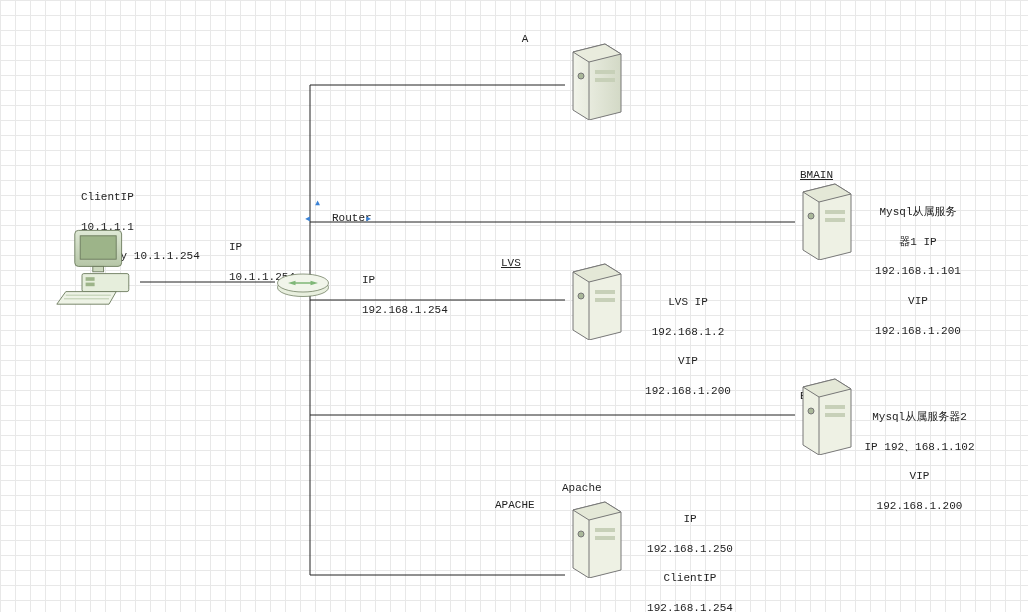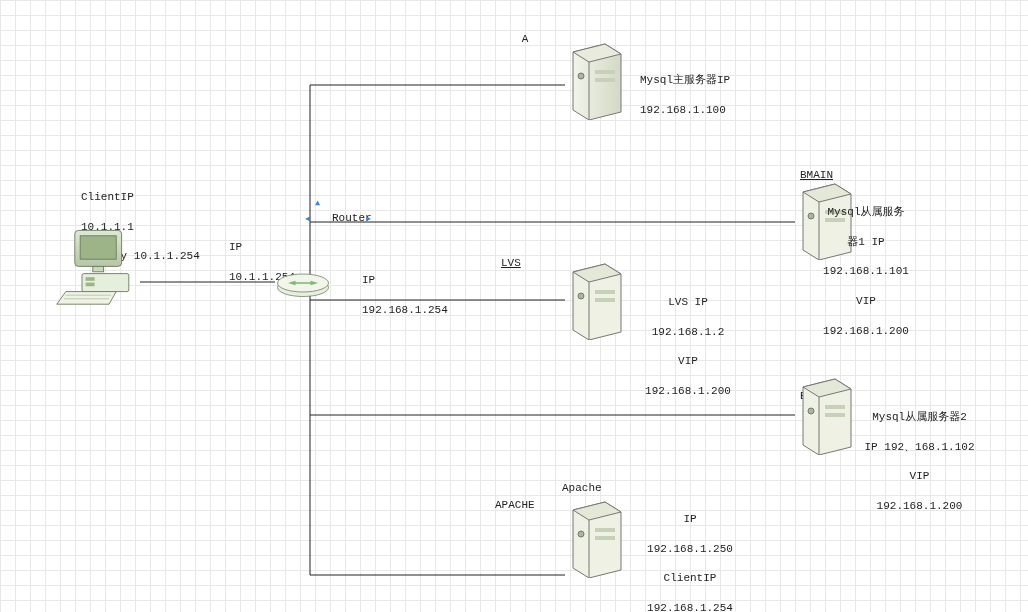--- a/index.html
+++ b/index.html
@@ -135,37 +135,33 @@
           </linearGradient>
         </defs>
       <polygon points="8,12 40,4 56,14 56,72 24,80 8,70" fill="url(#g1)" stroke="#777"></polygon>
       <polygon points="8,12 40,4 56,14 24,22" fill="#e9ecdd" stroke="#777"></polygon>
       <line x1="24" y1="22" x2="24" y2="80" stroke="#777"></line>
       <circle cx="16" cy="36" r="3" fill="#aab89a" stroke="#777"></circle>
       <rect x="30" y="30" width="20" height="4" fill="#c7d0b8"></rect>
       <rect x="30" y="38" width="20" height="4" fill="#c7d0b8"></rect>
     </svg>
   </div>
-  <div class="label" style="left:640px; top:58px;">
-    <div>Mysql主服务器IP</div>
-    <div>192.168.1.100</div>
-  </div>
 
   <div class="label" style="left:800px; top:168px;text-decoration:underline;">BMAIN</div>
   <div class="server" style="left:795px; top:180px;">
     <svg viewBox="0 0 60 80" width="60" height="80">
       <polygon points="8,12 40,4 56,14 56,72 24,80 8,70" fill="#eef1e4" stroke="#777"></polygon>
       <polygon points="8,12 40,4 56,14 24,22" fill="#e4e8d7" stroke="#777"></polygon>
       <line x1="24" y1="22" x2="24" y2="80" stroke="#777"></line>
       <circle cx="16" cy="36" r="3" fill="#aab89a" stroke="#777"></circle>
       <rect x="30" y="30" width="20" height="4" fill="#c7d0b8"></rect>
       <rect x="30" y="38" width="20" height="4" fill="#c7d0b8"></rect>
     </svg>
   </div>
-  <div class="label center" style="left:816px; top:190px; width:100px;">
+  <div class="label center" style="left:868px; top:190px; width:100px;">
     <div>Mysql从属服务</div>
     <div>器1 IP</div>
     <div>192.168.1.101</div>
     <div>VIP</div>
     <div>192.168.1.200</div>
   </div>
 
   <div class="label" style="left:501px; top:256px;text-decoration:underline;">LVS</div>
   <div class="server" style="left:565px; top:260px;">
     <svg viewBox="0 0 60 80" width="60" height="80">

